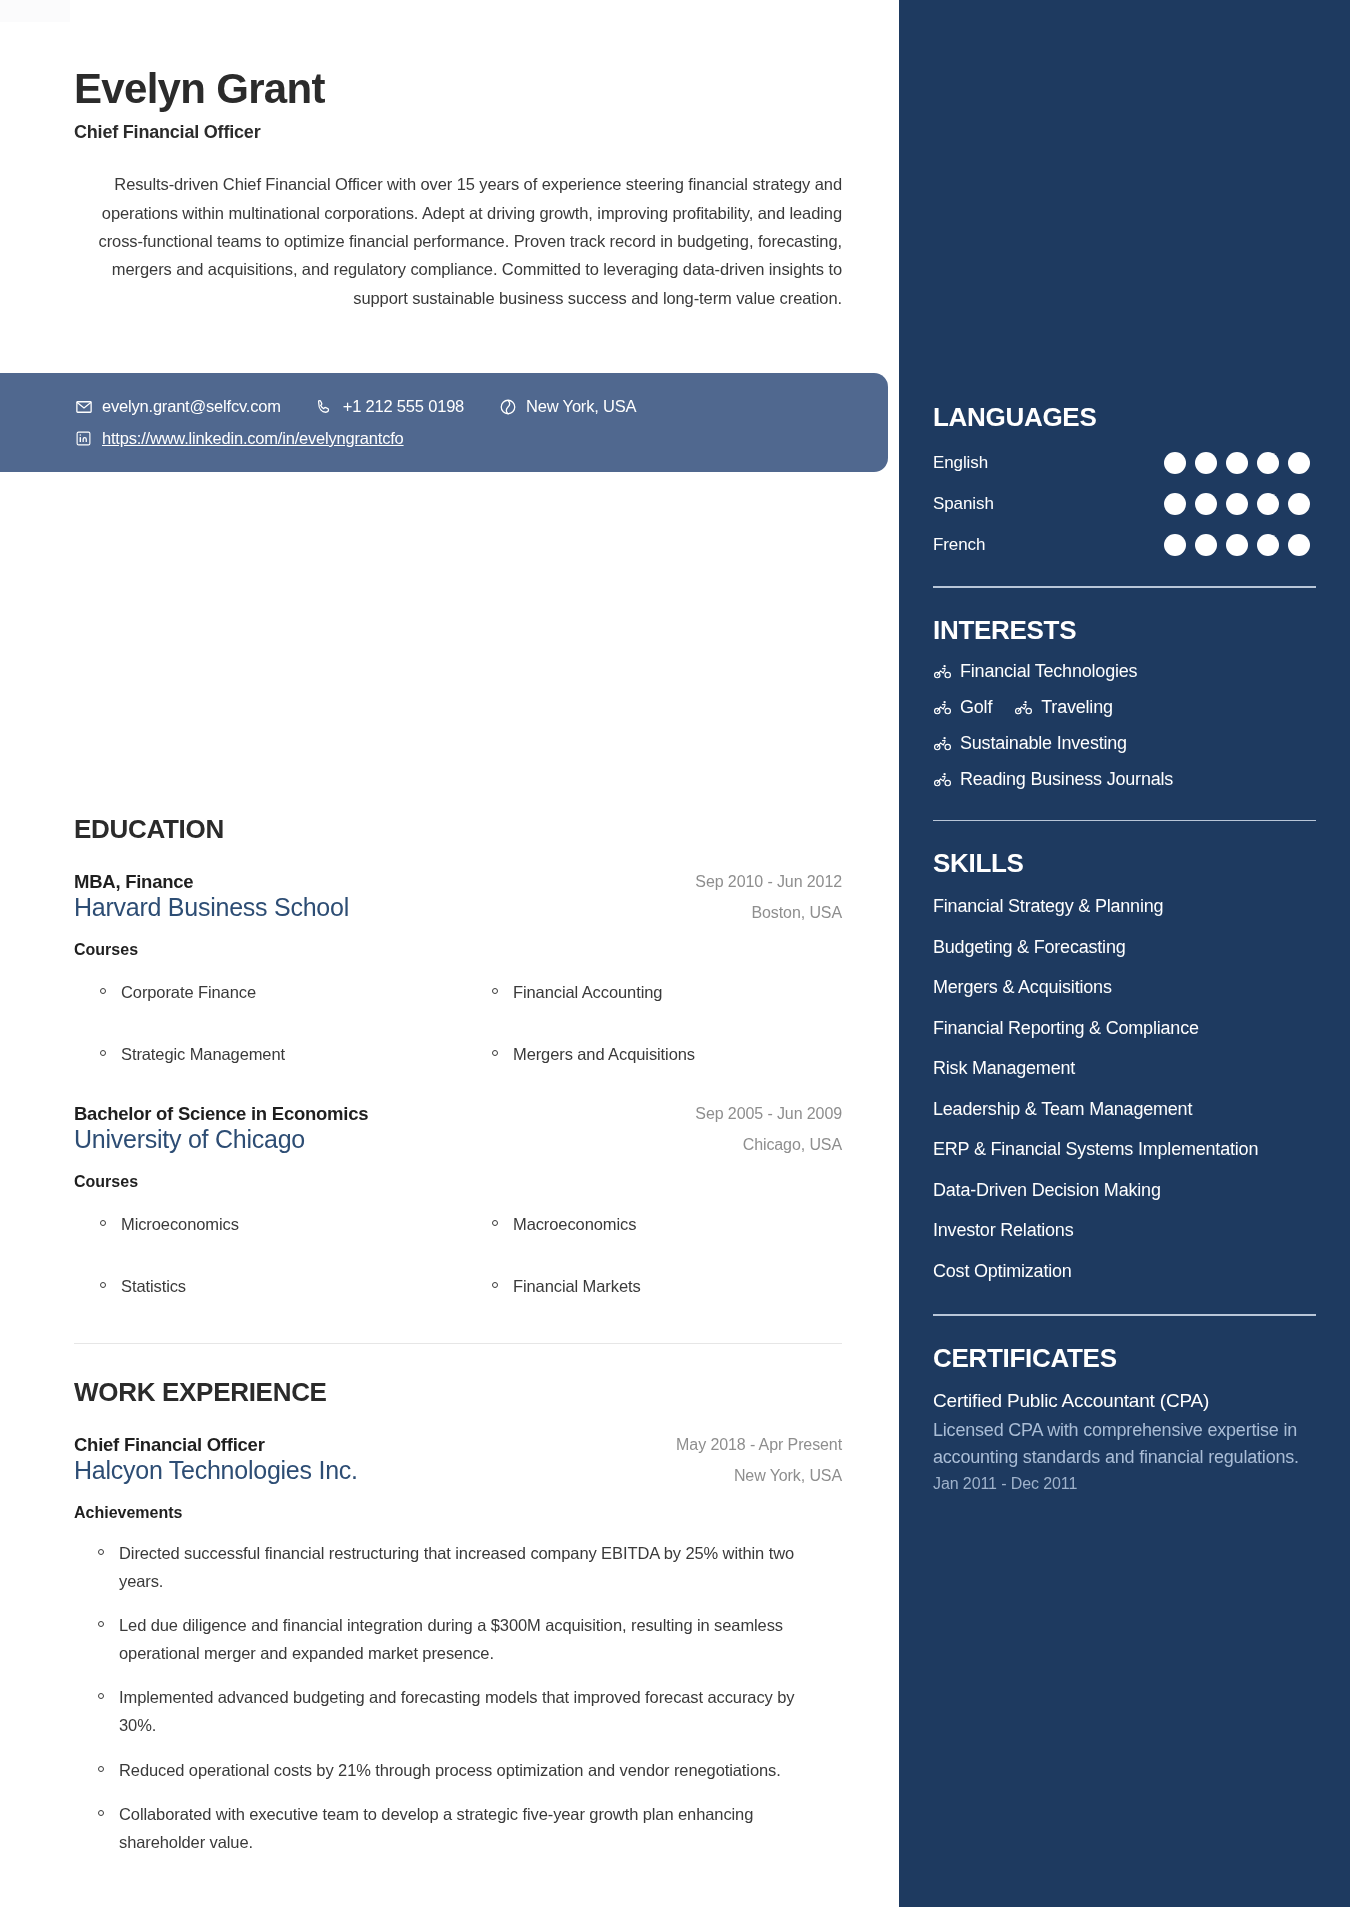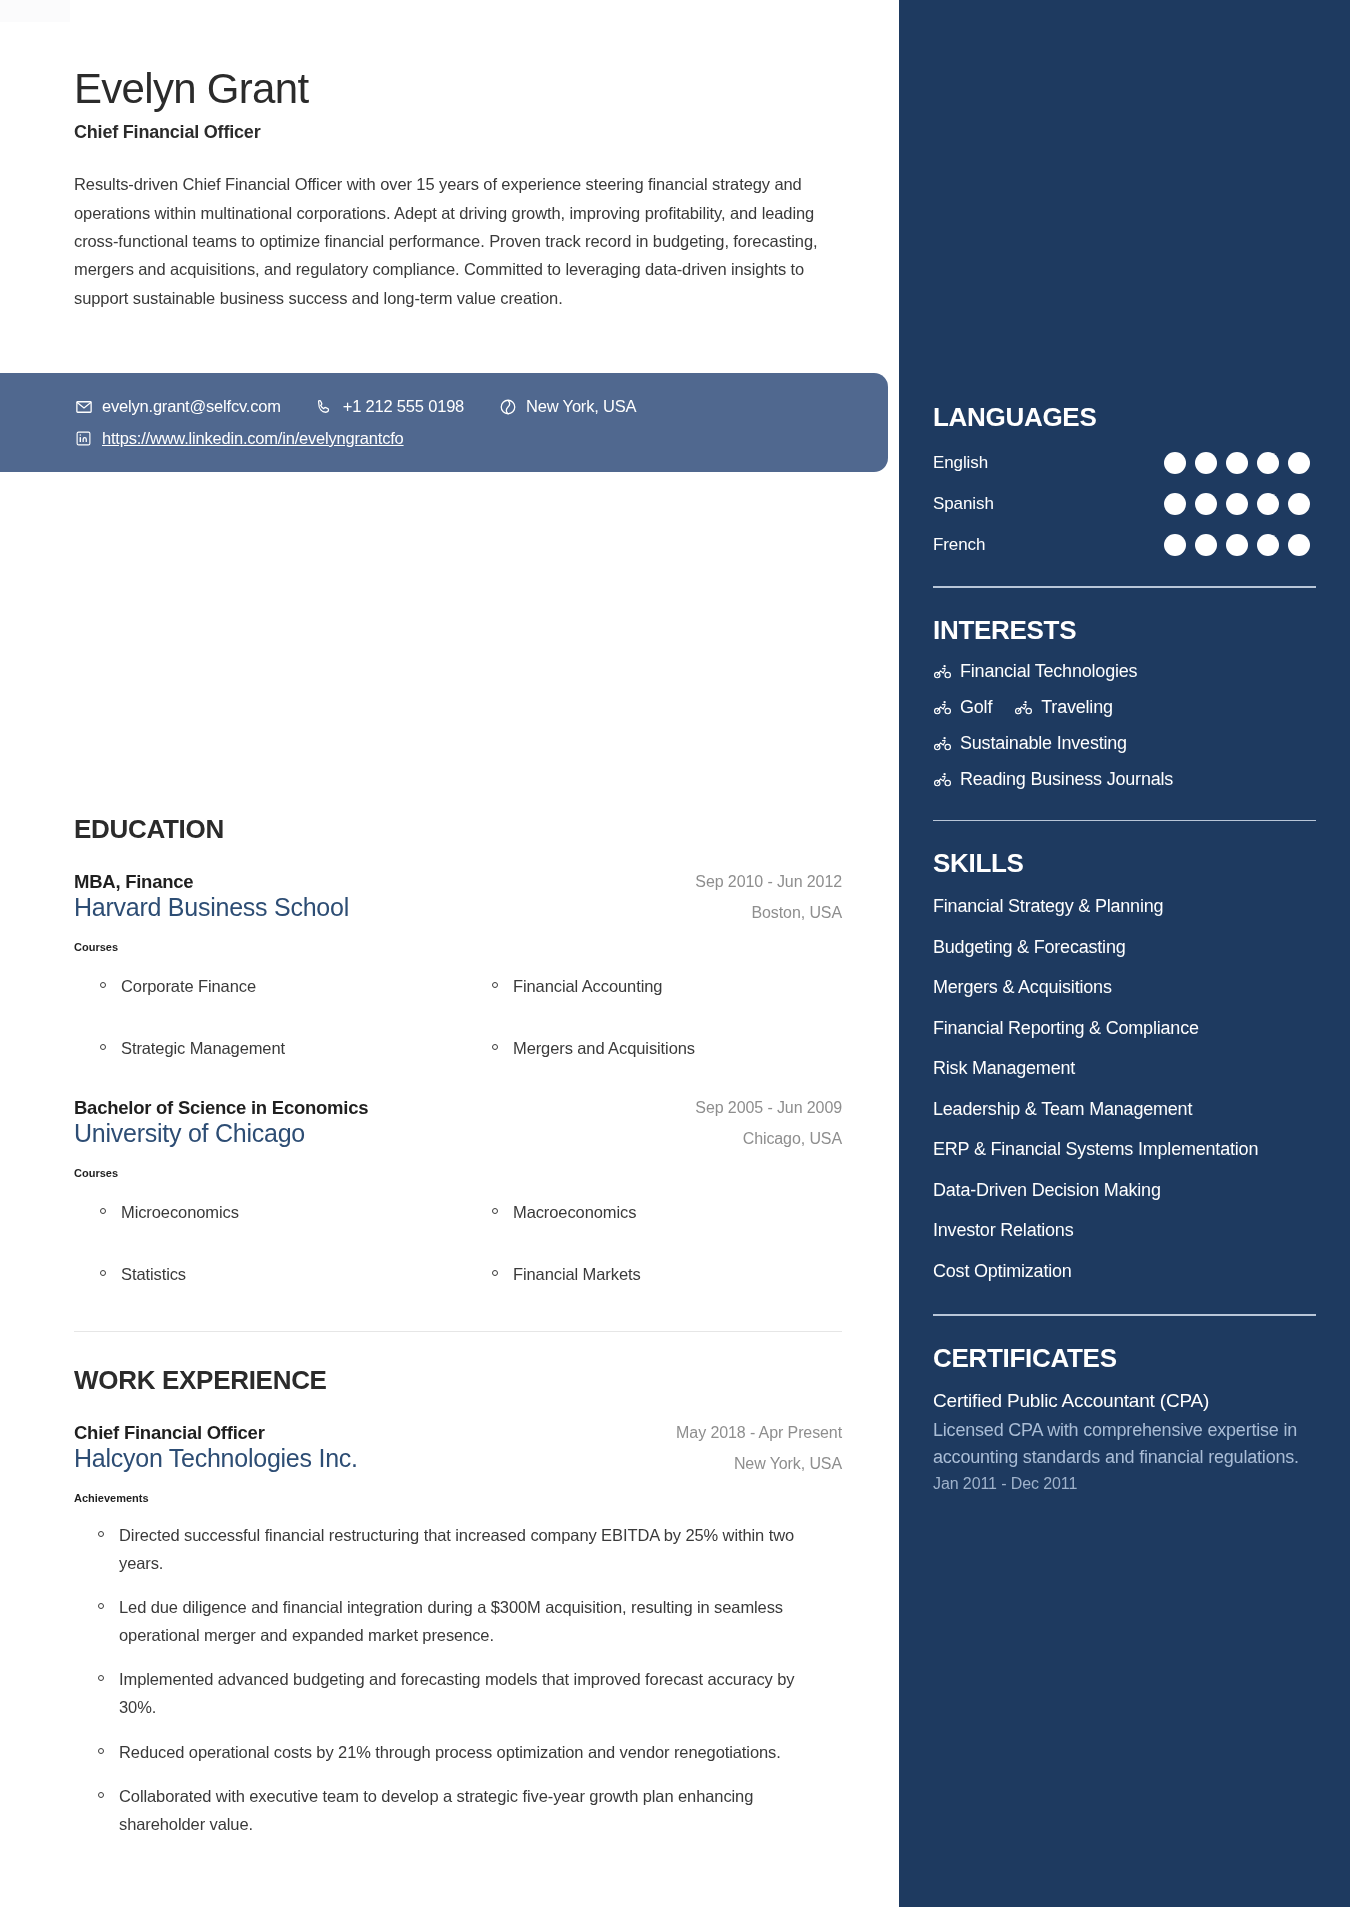--- a/index.html
+++ b/index.html
@@ -28,39 +28,40 @@
   .main {
     position: absolute;
     top: 0; left: 0;
     width: 917px;
     padding: 0 75px 0 74px;
     z-index: 2;
   }
   .name {
     margin-top: 66px;
     font-size: 42px;
-    font-weight: 400;
+    font-weight: 700;
     letter-spacing: -0.7px;
     color: #2b2b2b;
     line-height: 1.1;
   }
   .job-title {
     margin-top: 10px;
     font-size: 18px;
     font-weight: 700;
     color: #2b2b2b;
     letter-spacing: -0.2px;
   }
   .summary {
     margin-top: 27px;
     font-size: 16.5px;
     line-height: 1.72;
     color: #3a3a3a;
     letter-spacing: -0.1px;
     max-width: 790px;
+    text-align: right;
   }
 
   
   .contact-bar {
     position: absolute;
     top: 373px; left: 0;
     width: 888px;
     background: #50688f;
     border-radius: 0 14px 14px 0;
     padding: 24px 0 24px 74px;
@@ -116,21 +117,21 @@
     letter-spacing: -0.25px;
   }
   .entry-date, .entry-loc {
     font-size: 16px;
     color: #8e8e8e;
     letter-spacing: -0.1px;
   }
   .entry-loc { margin-top: 13px; }
   .sub-label {
     margin-top: 19px;
-    font-size: 11px;
+    font-size: 16px;
     font-weight: 700;
     color: #1f1f1f;
   }
   .courses {
     margin-top: 10px;
     display: grid;
     grid-template-columns: 1fr 1fr;
     column-gap: 10px;
     row-gap: 0;
     gap: 16px;

